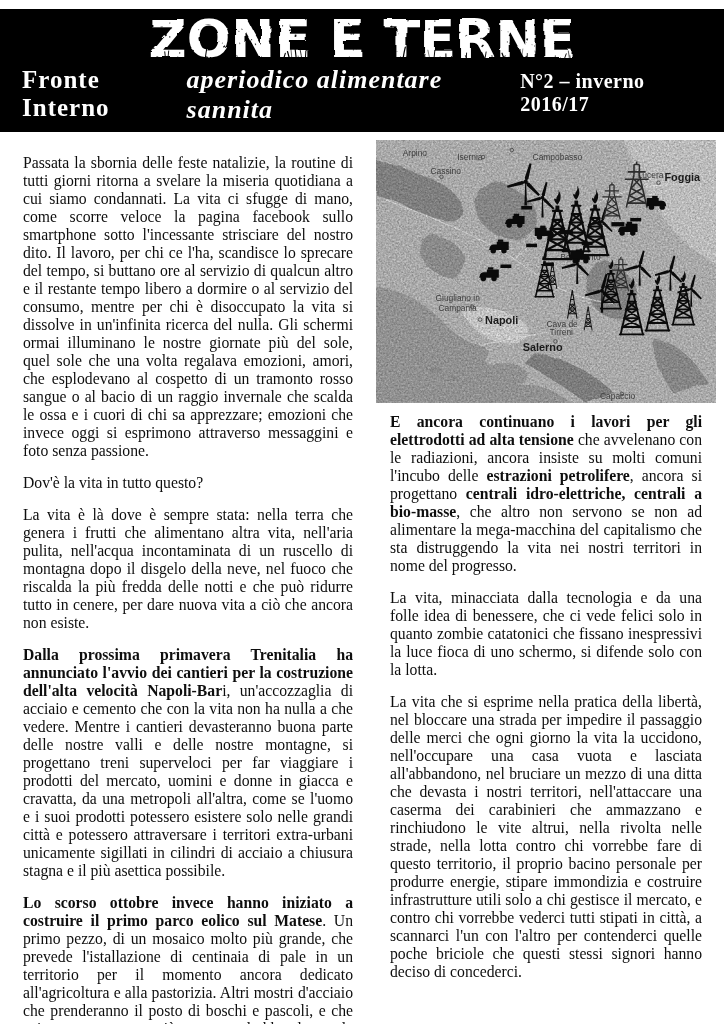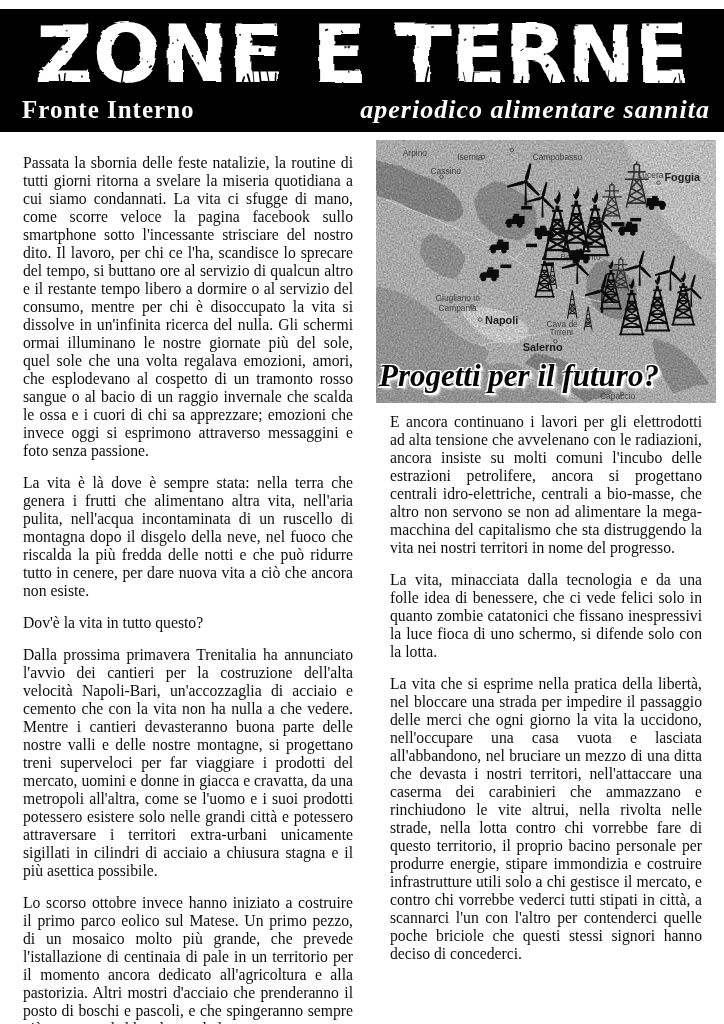--- a/index.html
+++ b/index.html
@@ -15,21 +15,21 @@
             padding:0 14px 7px 22px;color:#fff;}
   .mast-left{font:bold 25px "Liberation Serif",serif;letter-spacing:1px;}
   .mast-center{font:bold italic 26px "Liberation Serif",serif;letter-spacing:1px;}
   .mast-right{font:bold 20px "Liberation Serif",serif;letter-spacing:0.5px;}
 
   
   .content{position:absolute;left:0;top:132px;width:724px;display:flex;gap:9px;padding:8px 8px 0 9px;box-sizing:border-box;}
   .col-left{width:358px;}
   .col-right{width:340px;}
   .col p{margin:14px;font-size:15.7px;line-height:18px;text-align:justify;color:#0e0e0e;}
-  .col p strong{font-weight:normal;}
+  .col p strong{font-weight:bold;}
 
   
   .map-wrap{position:relative;width:340px;height:259px;margin:0 0 12px 0;}
   .map-svg{display:block;width:340px;height:263px;background:#c4c4c4;}
   .lbl{font-family:"Liberation Sans",sans-serif;font-size:8.5px;fill:#3d3d3d;}
   .lbl.b{font-weight:bold;font-size:11px;fill:#1b1b1b;}
   .dot{fill:none;stroke:#4a4a4a;stroke-width:0.9;}
   .road{fill:none;stroke:#ececec;stroke-width:1.1;opacity:0.85;}
   #sym-derrick path.ln{fill:none;stroke:#0b0b0b;stroke-width:1.25;stroke-linecap:round;}
   #sym-derrick .solid{fill:#0b0b0b;stroke:none;}
@@ -333,29 +333,30 @@
           <rect x="48.72907625325024" y="42.69638205319643" width="3.56" height="2.51" transform="rotate(158 48.72907625325024 42.69638205319643)" fill="#000" opacity="0.80"></rect>
           <rect x="132.64712199382484" y="52.62970825377852" width="1.10" height="1.01" transform="rotate(175 132.64712199382484 52.62970825377852)" fill="#000" opacity="0.73"></rect>
           <rect x="142.51918194629252" y="59.823809118941426" width="3.59" height="1.97" transform="rotate(137 142.51918194629252 59.823809118941426)" fill="#000" opacity="0.95"></rect>
           <rect x="647.2094478812069" y="28.448642822913826" width="3.66" height="0.85" transform="rotate(10 647.2094478812069 28.448642822913826)" fill="#000" opacity="0.62"></rect>
           <rect x="520.4135877806693" y="38.05477848276496" width="2.72" height="2.15" transform="rotate(155 520.4135877806693 38.05477848276496)" fill="#000" opacity="0.99"></rect>
         </g>
     </svg>
     <div class="mast-row">
       <span class="mast-left">Fronte Interno</span>
       <span class="mast-center">aperiodico alimentare sannita</span>
+      <span class="mast-right">N°2 – inverno 2016/17</span>
     </div>
   </header>
 
   <div class="content">
 
     <div class="col col-left">
         <p>Passata la sbornia delle feste natalizie, la routine di tutti giorni ritorna a svelare la miseria quotidiana a cui siamo condannati. La vita ci sfugge di mano, come scorre veloce la pagina facebook sullo smartphone sotto l'incessante strisciare del nostro dito. Il lavoro, per chi ce l'ha, scandisce lo sprecare del tempo, si buttano ore al servizio di qualcun altro e il restante tempo libero a dormire o al servizio del consumo, mentre per chi è disoccupato la vita si dissolve in un'infinita ricerca del nulla. Gli schermi ormai illuminano le nostre giornate più del sole, quel sole che una volta regalava emozioni, amori, che esplodevano al cospetto di un tramonto rosso sangue o al bacio di un raggio invernale che scalda le ossa e i cuori di chi sa apprezzare; emozioni che invece oggi si esprimono attraverso messaggini e foto senza passione.</p>
+        <p>Dov'è la vita in tutto questo?</p>
         <p>La vita è là dove è sempre stata: nella terra che genera i frutti che alimentano altra vita, nell'aria pulita, nell'acqua incontaminata di un ruscello di montagna dopo il disgelo della neve, nel fuoco che riscalda la più fredda delle notti e che può ridurre tutto in cenere, per dare nuova vita a ciò che ancora non esiste.</p>
-        <p>Dov'è la vita in tutto questo?</p>
         <p><strong>Dalla prossima primavera Trenitalia ha annunciato l'avvio dei cantieri per la costruzione dell'alta velocità Napoli-Bar</strong>i, un'accozzaglia di acciaio e cemento che con la vita non ha nulla a che vedere. Mentre i cantieri devasteranno buona parte delle nostre valli e delle nostre montagne, si progettano treni superveloci per far viaggiare i prodotti del mercato, uomini e donne in giacca e cravatta, da una metropoli all'altra, come se l'uomo e i suoi prodotti potessero esistere solo nelle grandi città e potessero attraversare i territori extra-urbani unicamente sigillati in cilindri di acciaio a chiusura stagna e il più asettica possibile.</p>
         <p><strong>Lo scorso ottobre invece hanno iniziato a costruire il primo parco eolico sul Matese</strong>. Un primo pezzo, di un mosaico molto più grande, che prevede l'istallazione di centinaia di pale in un territorio per il momento ancora dedicato all'agricoltura e alla pastorizia. Altri mostri d'acciaio che prenderanno il posto di boschi e pascoli, e che spingeranno sempre più persone ad abbandonare la loro terra.</p>
       </div>
 
     <div class="col col-right">
 
       <figure class="map-wrap" style="margin:0 0 12px 0;">
         <svg class="map-svg" viewBox="0 0 343 265">
           <defs>
             <filter id="rough" x="-10%" y="-10%" width="120%" height="120%">
@@ -482,21 +483,20 @@
               <use href="#sym-dash" xlink:href="#sym-dash" transform="translate(152,70) scale(1,1)"></use>
               <use href="#sym-dash" xlink:href="#sym-dash" transform="translate(192,95) scale(1.2,1.2)"></use>
               <use href="#sym-dash" xlink:href="#sym-dash" transform="translate(213,106) scale(1,1)"></use>
               <use href="#sym-dash" xlink:href="#sym-dash" transform="translate(244,87) scale(1.2,1.2)"></use>
               <use href="#sym-dash" xlink:href="#sym-dash" transform="translate(174,127) scale(1,1)"></use>
               <use href="#sym-dash" xlink:href="#sym-dash" transform="translate(131,129) scale(1,1)"></use>
               <use href="#sym-dash" xlink:href="#sym-dash" transform="translate(262,82) scale(1,1)"></use>
               <use href="#sym-dash" xlink:href="#sym-dash" transform="translate(157,108) scale(1,1)"></use>
             </g>
         </svg>
-        <figcaption class="map-caption">Progetti per il futuro?</figcaption>
       </figure>
 
       <div>
           <p><strong>E ancora continuano i lavori per gli elettrodotti ad alta tensione</strong> che avvelenano con le radiazioni, ancora insiste su molti comuni l'incubo delle <strong>estrazioni petrolifere</strong>, ancora si progettano <strong>centrali idro-elettriche, centrali a bio-masse</strong>, che altro non servono se non ad alimentare la mega-macchina del capitalismo che sta distruggendo la vita nei nostri territori in nome del progresso.</p>
           <p>La vita, minacciata dalla tecnologia e da una folle idea di benessere, che ci vede felici solo in quanto zombie catatonici che fissano inespressivi la luce fioca di uno schermo, si difende solo con la lotta.</p>
           <p>La vita che si esprime nella pratica della libertà, nel bloccare una strada per impedire il passaggio delle merci che ogni giorno la vita la uccidono, nell'occupare una casa vuota e lasciata all'abbandono, nel bruciare un mezzo di una ditta che devasta i nostri territori, nell'attaccare una caserma dei carabinieri che ammazzano e rinchiudono le vite altrui, nella rivolta nelle strade, nella lotta contro chi vorrebbe fare di questo territorio, il proprio bacino personale per produrre energie, stipare immondizia e costruire infrastrutture utili solo a chi gestisce il mercato, e contro chi vorrebbe vederci tutti stipati in città, a scannarci l'un con l'altro per contenderci quelle poche briciole che questi stessi signori hanno deciso di concederci.</p>
         </div>
     </div>
   </div>
 </div>

